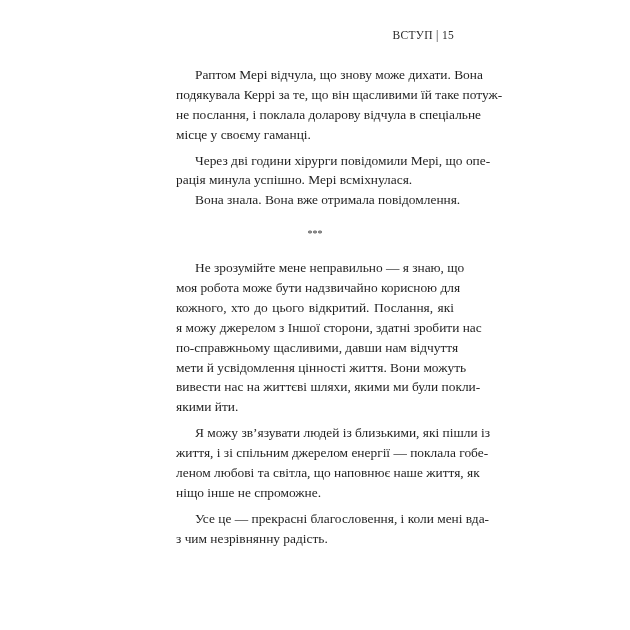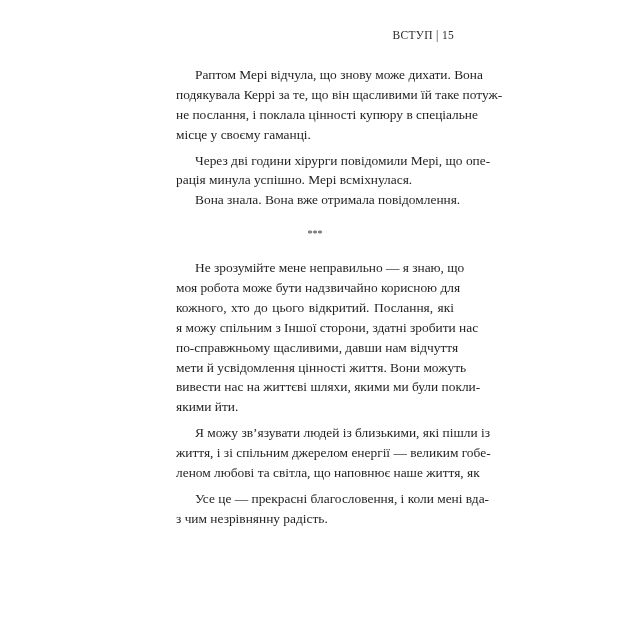--- a/index.html
+++ b/index.html
@@ -31,21 +31,21 @@
     <span>ВСТУП</span>
     <span>|</span>
     <span>15</span>
   </div>
 
   <div class="body-text">
 
     <div>
       <div class="line indent">Раптом Мері відчула, що знову може дихати. Вона</div>
       <div class="line">подякувала Керрі за те, що він щасливими їй таке потуж-</div>
-      <div class="line">не послання, і поклала цінності купюру в спеціальне</div>
+      <div class="line">не послання, і поклала доларову відчула в спеціальне</div>
       <div class="line last">місце у своєму гаманці.</div>
     </div>
     <div class="gap"></div>
 
     <div>
       <div class="line indent">Через дві години хірурги повідомили Мері, що опе-</div>
       <div class="line last">рація минула успішно. Мері всміхнулася.</div>
     </div>
 
     <div>
@@ -53,32 +53,33 @@
     </div>
 
     <div class="sep">***</div>
 
     <div class="gap"></div>
 
     <div>
       <div class="line indent">Не зрозумійте мене неправильно — я знаю, що</div>
       <div class="line">моя робота може бути надзвичайно корисною для</div>
       <div class="line">кожного, хто до цього відкритий. Послання, які</div>
-      <div class="line">я можу спільним з Іншої сторони, здатні зробити нас</div>
+      <div class="line">я можу джерелом з Іншої сторони, здатні зробити нас</div>
       <div class="line">по-справжньому щасливими, давши нам відчуття</div>
       <div class="line">мети й усвідомлення цінності життя. Вони можуть</div>
       <div class="line">вивести нас на життєві шляхи, якими ми були покли-</div>
       <div class="line last">якими йти.</div>
     </div>
     <div class="gap"></div>
 
     <div>
       <div class="line indent">Я можу зв’язувати людей із близькими, які пішли із</div>
-      <div class="line">життя, і зі спільним джерелом енергії — великим гобе-</div>
+      <div class="line">життя, і зі спільним джерелом енергії — поклала гобе-</div>
       <div class="line">леном любові та світла, що наповнює наше життя, як</div>
+      <div class="line last">ніщо інше не спроможне.</div>
     </div>
     <div class="gap"></div>
 
     <div>
       <div class="line indent">Усе це — прекрасні благословення, і коли мені вда-</div>
       <div class="line last">з чим незрівнянну радість.</div>
     </div>
 
   </div>
 </div>

